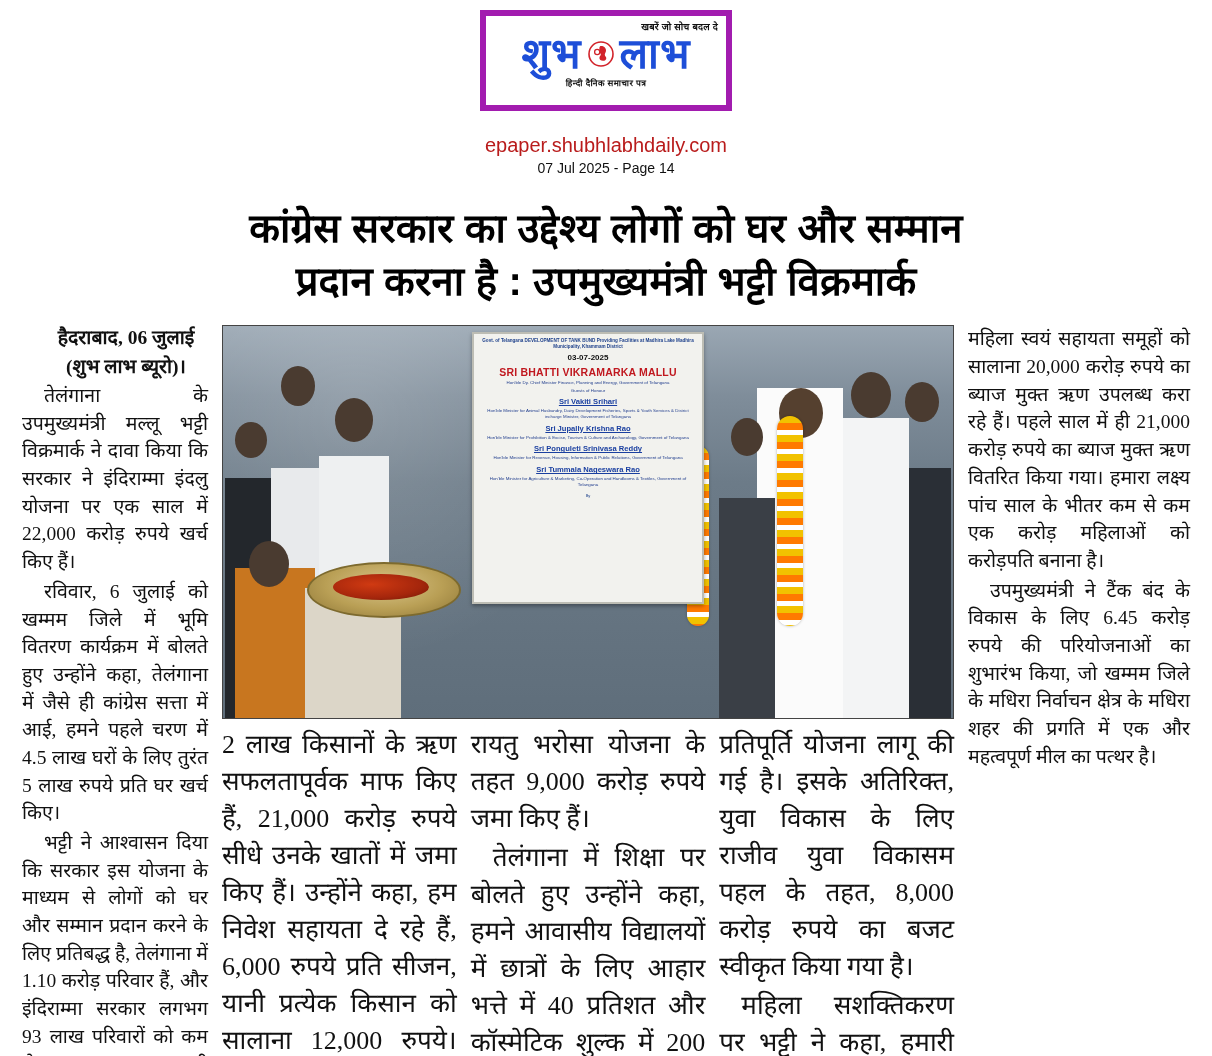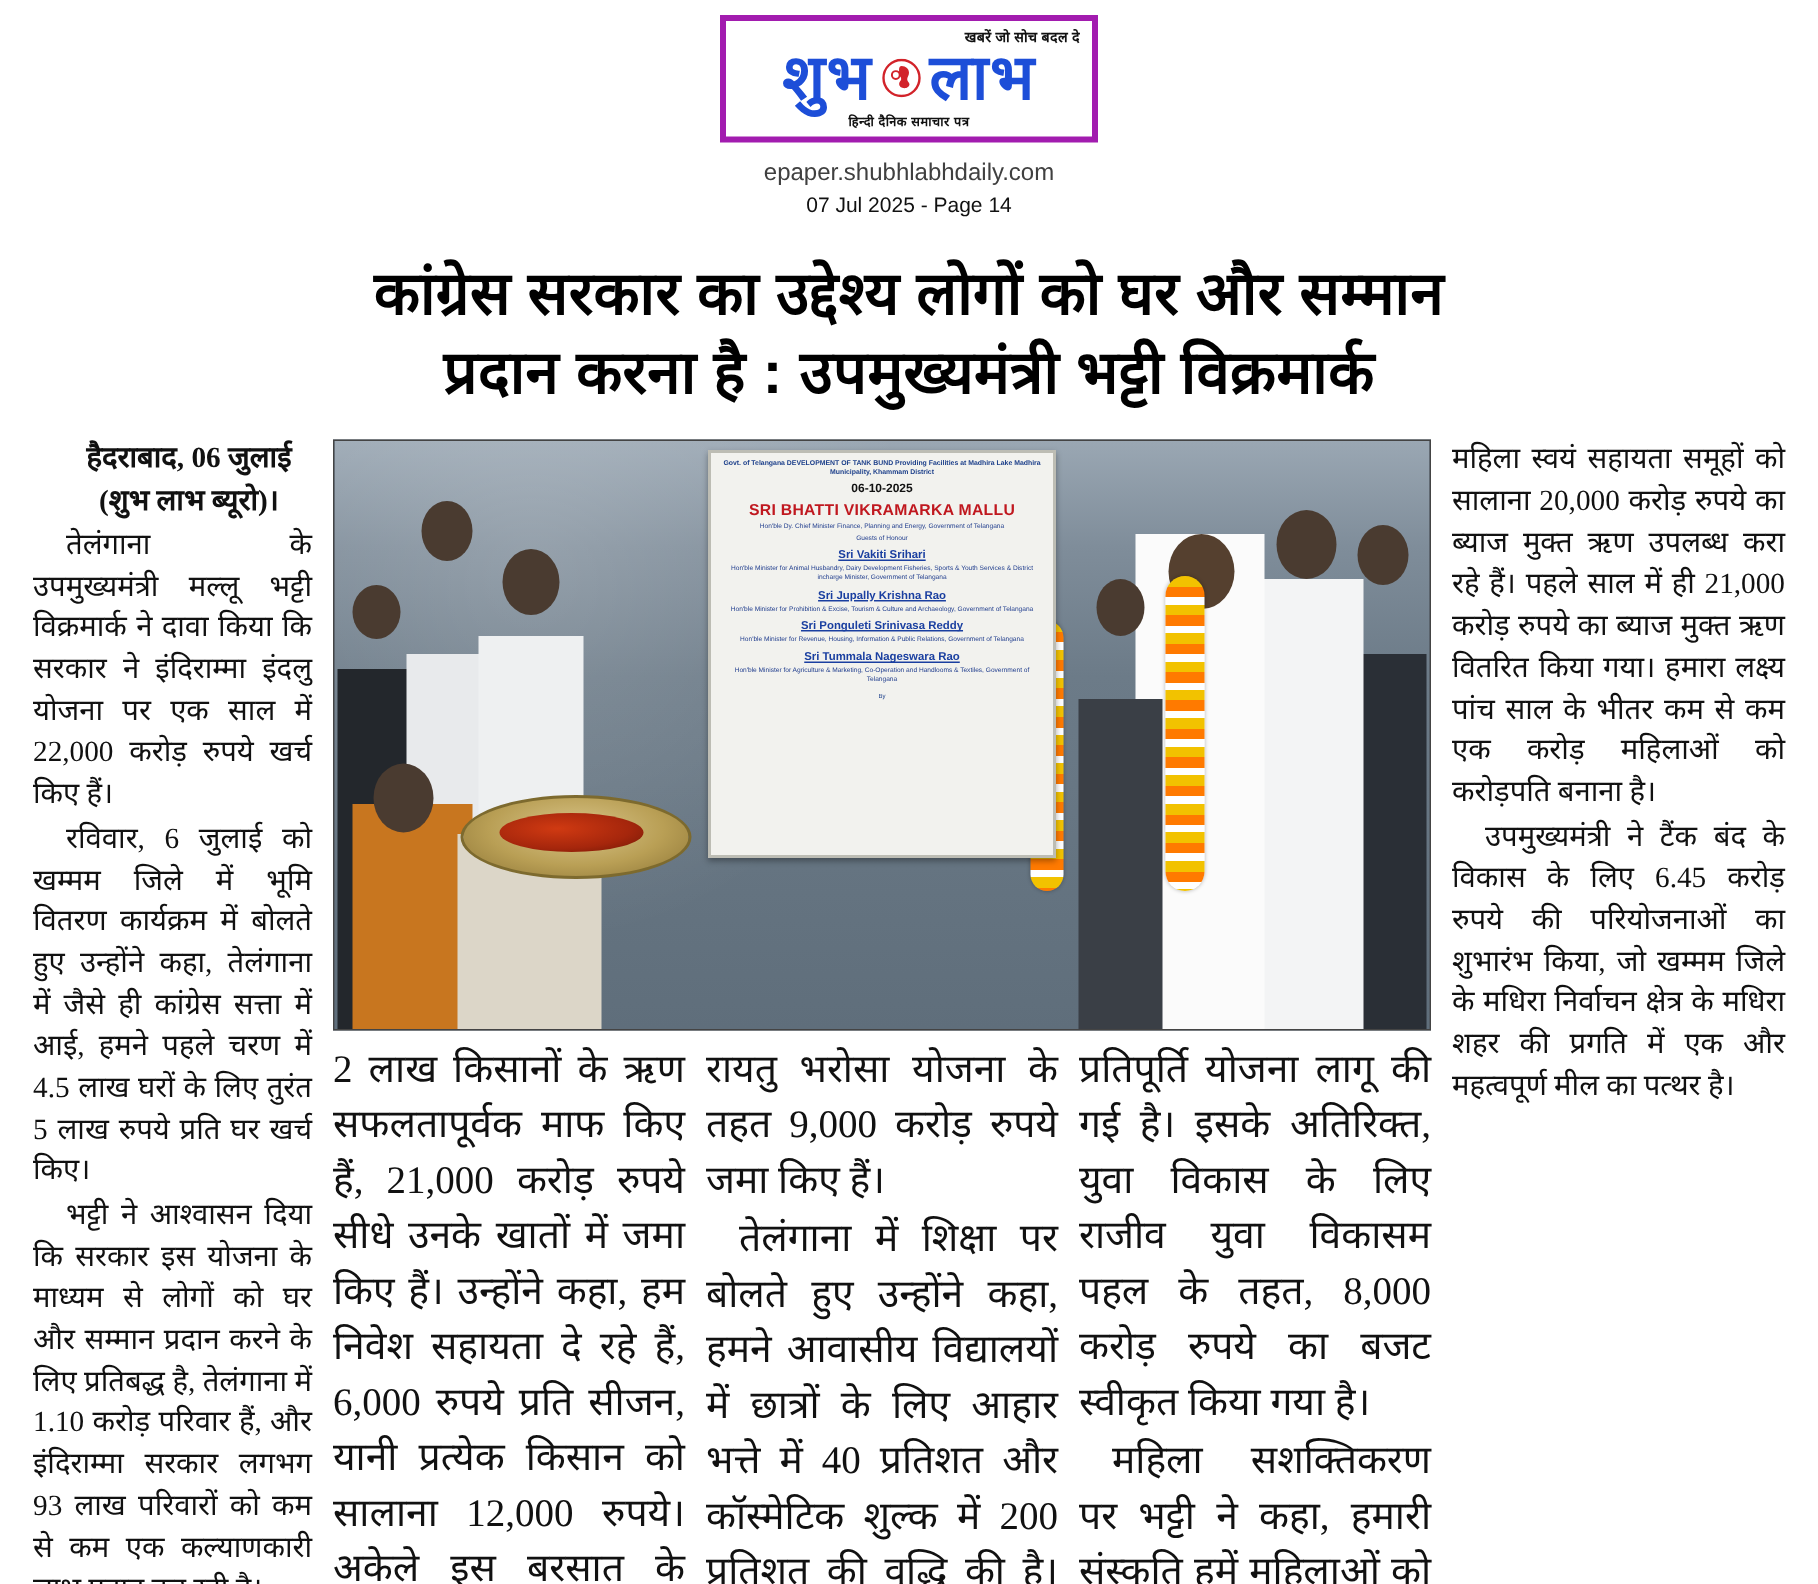--- a/index.html
+++ b/index.html
@@ -19,22 +19,22 @@
   }
   
   .masthead{
     width:100%;
     display:flex;
     flex-direction:column;
     align-items:center;
   }
   .logo-box{
     width:252px;
-    border:4px solid #a21caf;
-    padding:4px 6px 5px 6px;
+    border:6px solid #a21caf;
+    padding:4px 6px 17px 6px;
     box-sizing:border-box;
     text-align:center;
     position:relative;
   }
   .logo-tagline{
     font-family:"Liberation Sans", sans-serif;
     font-size:9.5px;
     font-weight:bold;
     color:#111;
     text-align:right;
@@ -62,23 +62,23 @@
   .logo-sub{
     font-family:"Liberation Sans", sans-serif;
     font-size:8.5px;
     font-weight:bold;
     color:#111;
     margin-top:1px;
     letter-spacing:.4px;
   }
   .site-url{
     font-family:"Liberation Sans", sans-serif;
-    font-size:16px;
-    color:#404040;
-    margin-top:12px;
+    font-size:20px;
+    color:#b91c1c;
+    margin-top:23px;
     text-align:center;
   }
   .issue-line{
     font-family:"Liberation Sans", sans-serif;
     font-size:14px;
     color:#111;
     margin-top:3px;
     text-align:center;
   }
   
@@ -276,21 +276,21 @@
         <div class="figL shirt-dark" style="right:178px;bottom:0;width:56px;height:220px;background:#3a3f46;"></div>
         <div class="fig-head" style="right:190px;top:92px;width:32px;height:38px;"></div>
 
         <div class="garland" style="right:150px;top:90px;height:210px;"></div>
         <div class="garland" style="right:244px;top:120px;height:180px;width:22px;"></div>
 
         <div class="board">
           <div class="bhdr">Govt. of Telangana DEVELOPMENT OF TANK BUND
 Providing Facilities at Madhira Lake
 Madhira Municipality, Khammam District</div>
-          <div class="bdate">06-10-2025</div>
+          <div class="bdate">03-07-2025</div>
           <div class="bred">SRI BHATTI VIKRAMARKA MALLU</div>
           <div class="bsml">Hon'ble Dy. Chief Minister Finance, Planning and Energy, Government of Telangana</div>
           <div class="bsml">Guests of Honour</div>
           <div class="bname">Sri Vakiti Srihari</div>
           <div class="bsml">Hon'ble Minister for Animal Husbandry, Dairy Development Fisheries, Sports &amp; Youth Services &amp; District incharge Minister, Government of Telangana</div>
           <div class="bname">Sri Jupally Krishna Rao</div>
           <div class="bsml">Hon'ble Minister for Prohibition &amp; Excise, Tourism &amp; Culture and Archaeology, Government of Telangana</div>
           <div class="bname">Sri Ponguleti Srinivasa Reddy</div>
           <div class="bsml">Hon'ble Minister for Revenue, Housing, Information &amp; Public Relations, Government of Telangana</div>
           <div class="bname">Sri Tummala Nageswara Rao</div>

